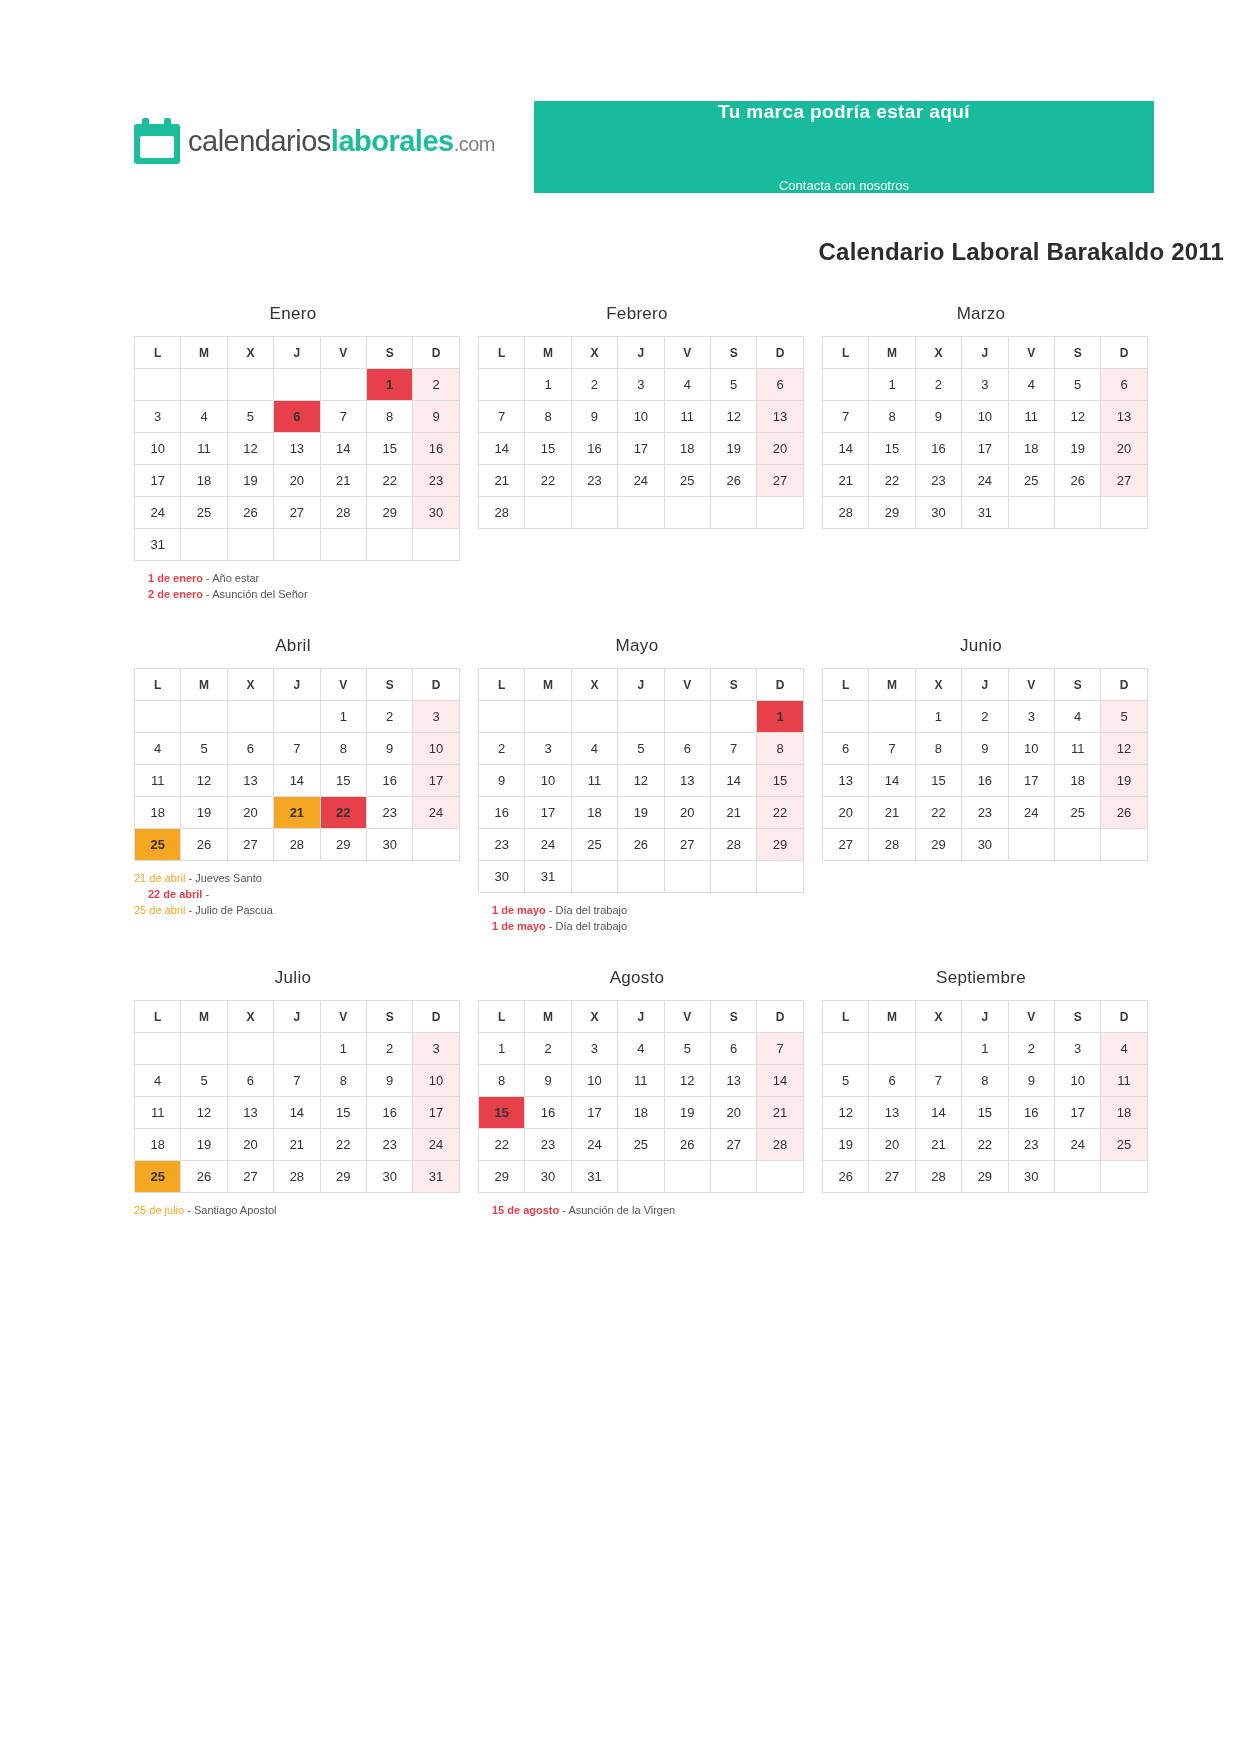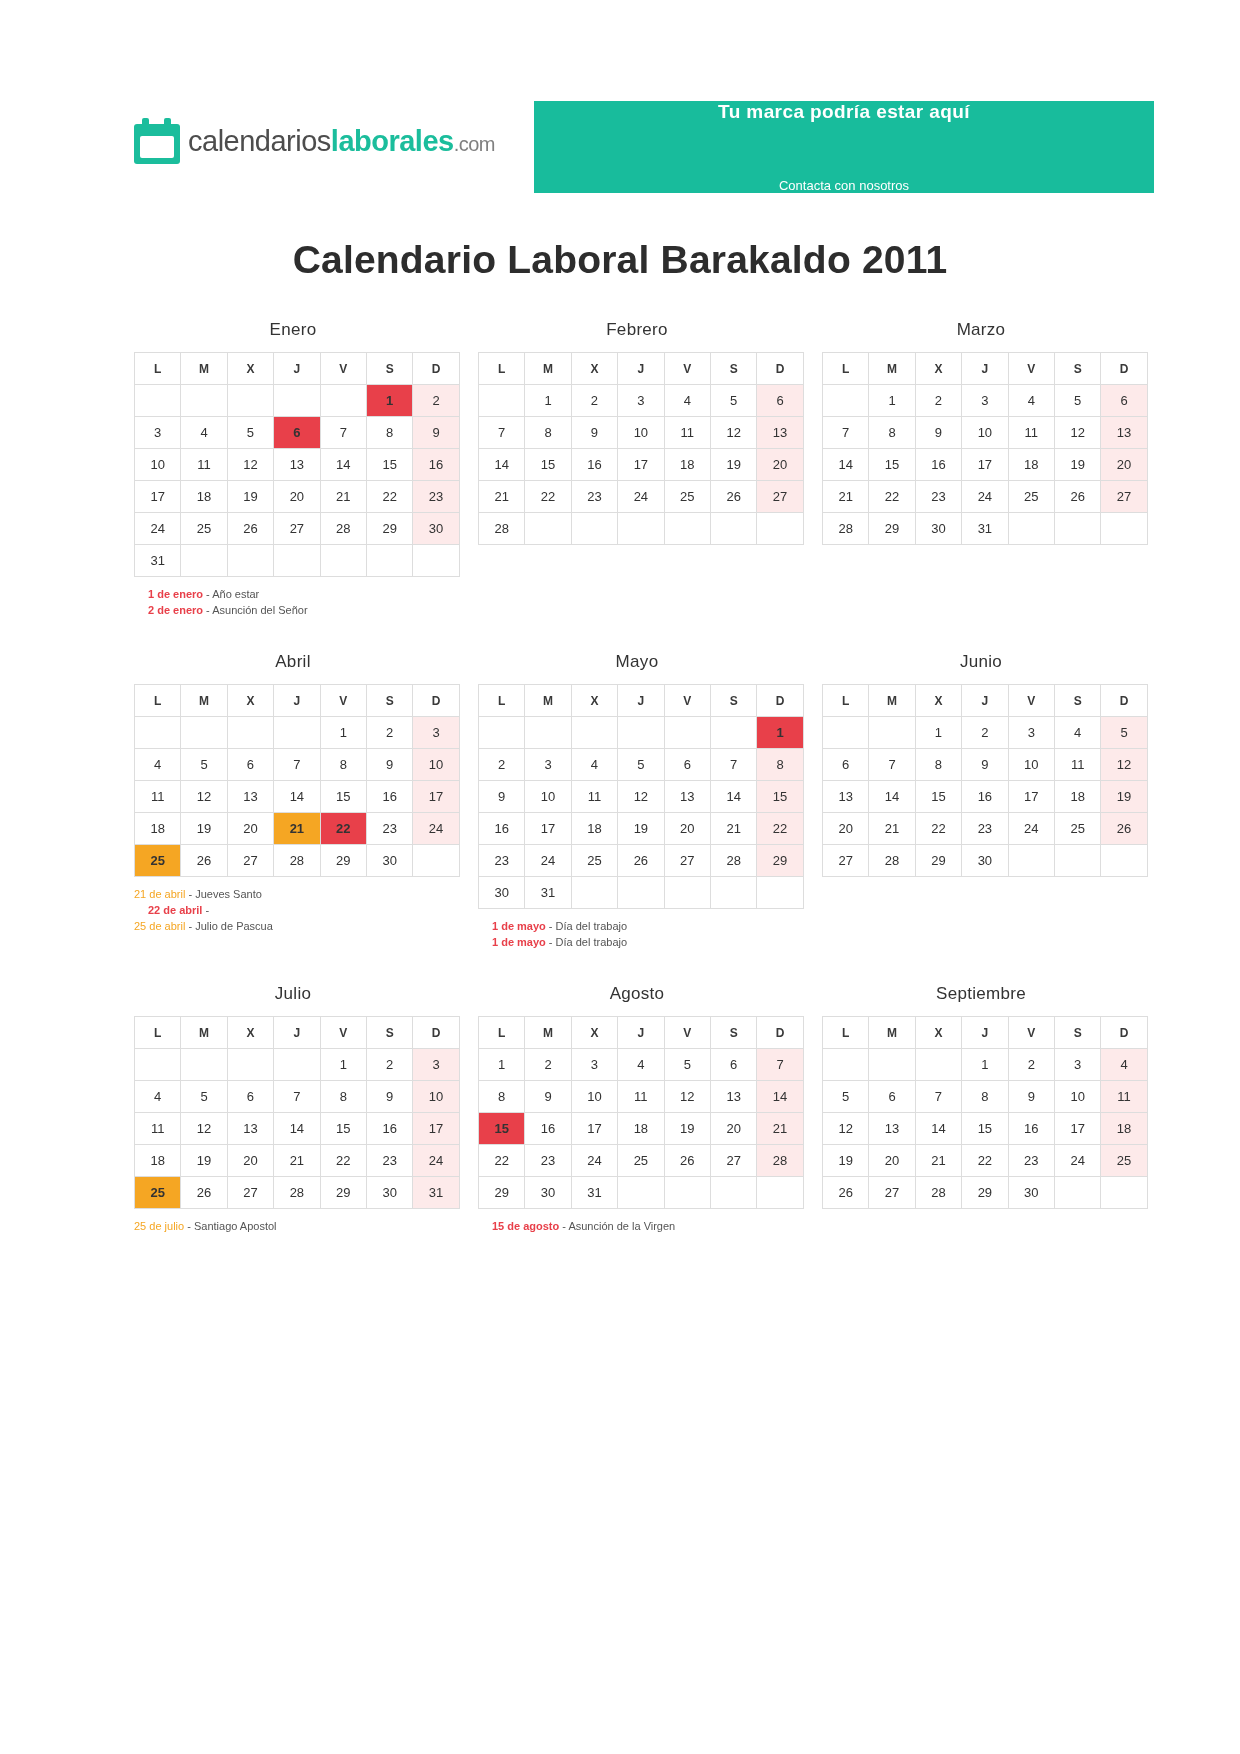--- a/index.html
+++ b/index.html
@@ -94,22 +94,22 @@
     font-weight: bold;
     letter-spacing: 0.4px;
     margin-bottom: 6px;
   }
   .banner .b2 {
     font-size: 13px;
   }
 
   
   .page-title {
-    text-align: center;
-    font-size: 39px;
+    text-align: right;
+    font-size: 24px;
     font-weight: bold;
     color: #2d2d2d;
     margin: 45px 0 0 0;
     letter-spacing: 0.2px;
   }
 
   
   .rows {
     margin: 38px 0 0 0;
     padding: 0 118px 0 118px;

